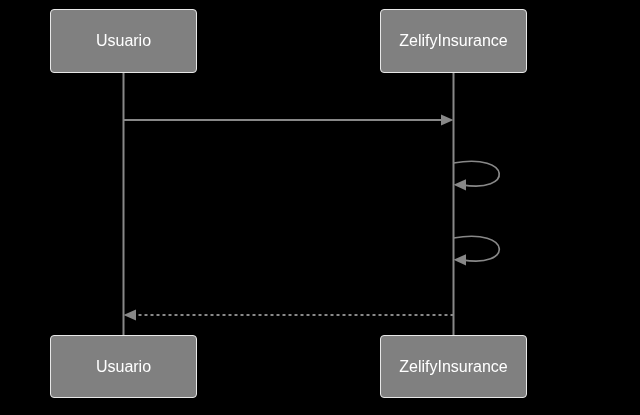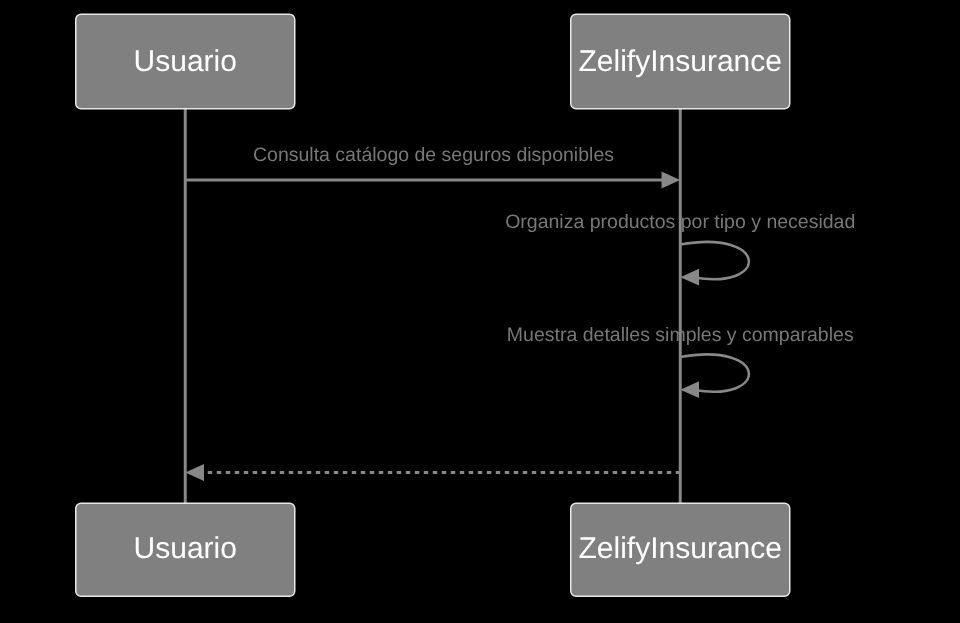--- a/index.html
+++ b/index.html
@@ -17,21 +17,21 @@
   }
   .actor {
     position: absolute;
     width: 147px;
     height: 63px;
     box-sizing: border-box;
     background: var(--actor-fill, #808080);
     border: 1.5px solid var(--actor-border, #e8e8e8);
     border-radius: 4px;
     color: var(--actor-text, #ffffff);
-    font-size: 20px;
+    font-size: 16px;
     display: flex;
     align-items: center;
     justify-content: center;
     text-align: center;
     white-space: nowrap;
   }
   .msg-label {
     position: absolute;
     color: var(--message-text, #777777);
     font-size: 13px;
@@ -86,17 +86,14 @@
 
     <line class="signal dashed" x1="453.5" y1="315" x2="133" y2="315"></line>
     <polygon class="arrowhead" points="123.5,315 136,309.4 136,320.6"></polygon>
   </svg>
 
   <div class="actor" style="left:50px; top:9px; height:64px;">Usuario</div>
   <div class="actor" style="left:380px; top:9px; height:64px;">ZelifyInsurance</div>
   <div class="actor" style="left:50px; top:335px;">Usuario</div>
   <div class="actor" style="left:380px; top:335px;">ZelifyInsurance</div>
 
-  <div class="msg-label" style="left:114px; top:95px; width:350px;">Consulta catálogo de seguros disponibles</div>
-  <div class="msg-label" style="left:303px; top:140px; width:301px;">Organiza productos por tipo y necesidad</div>
-  <div class="msg-label" style="left:303px; top:215px; width:301px;">Muestra detalles simples y comparables</div>
 
 </div>
 
 </body></html>

